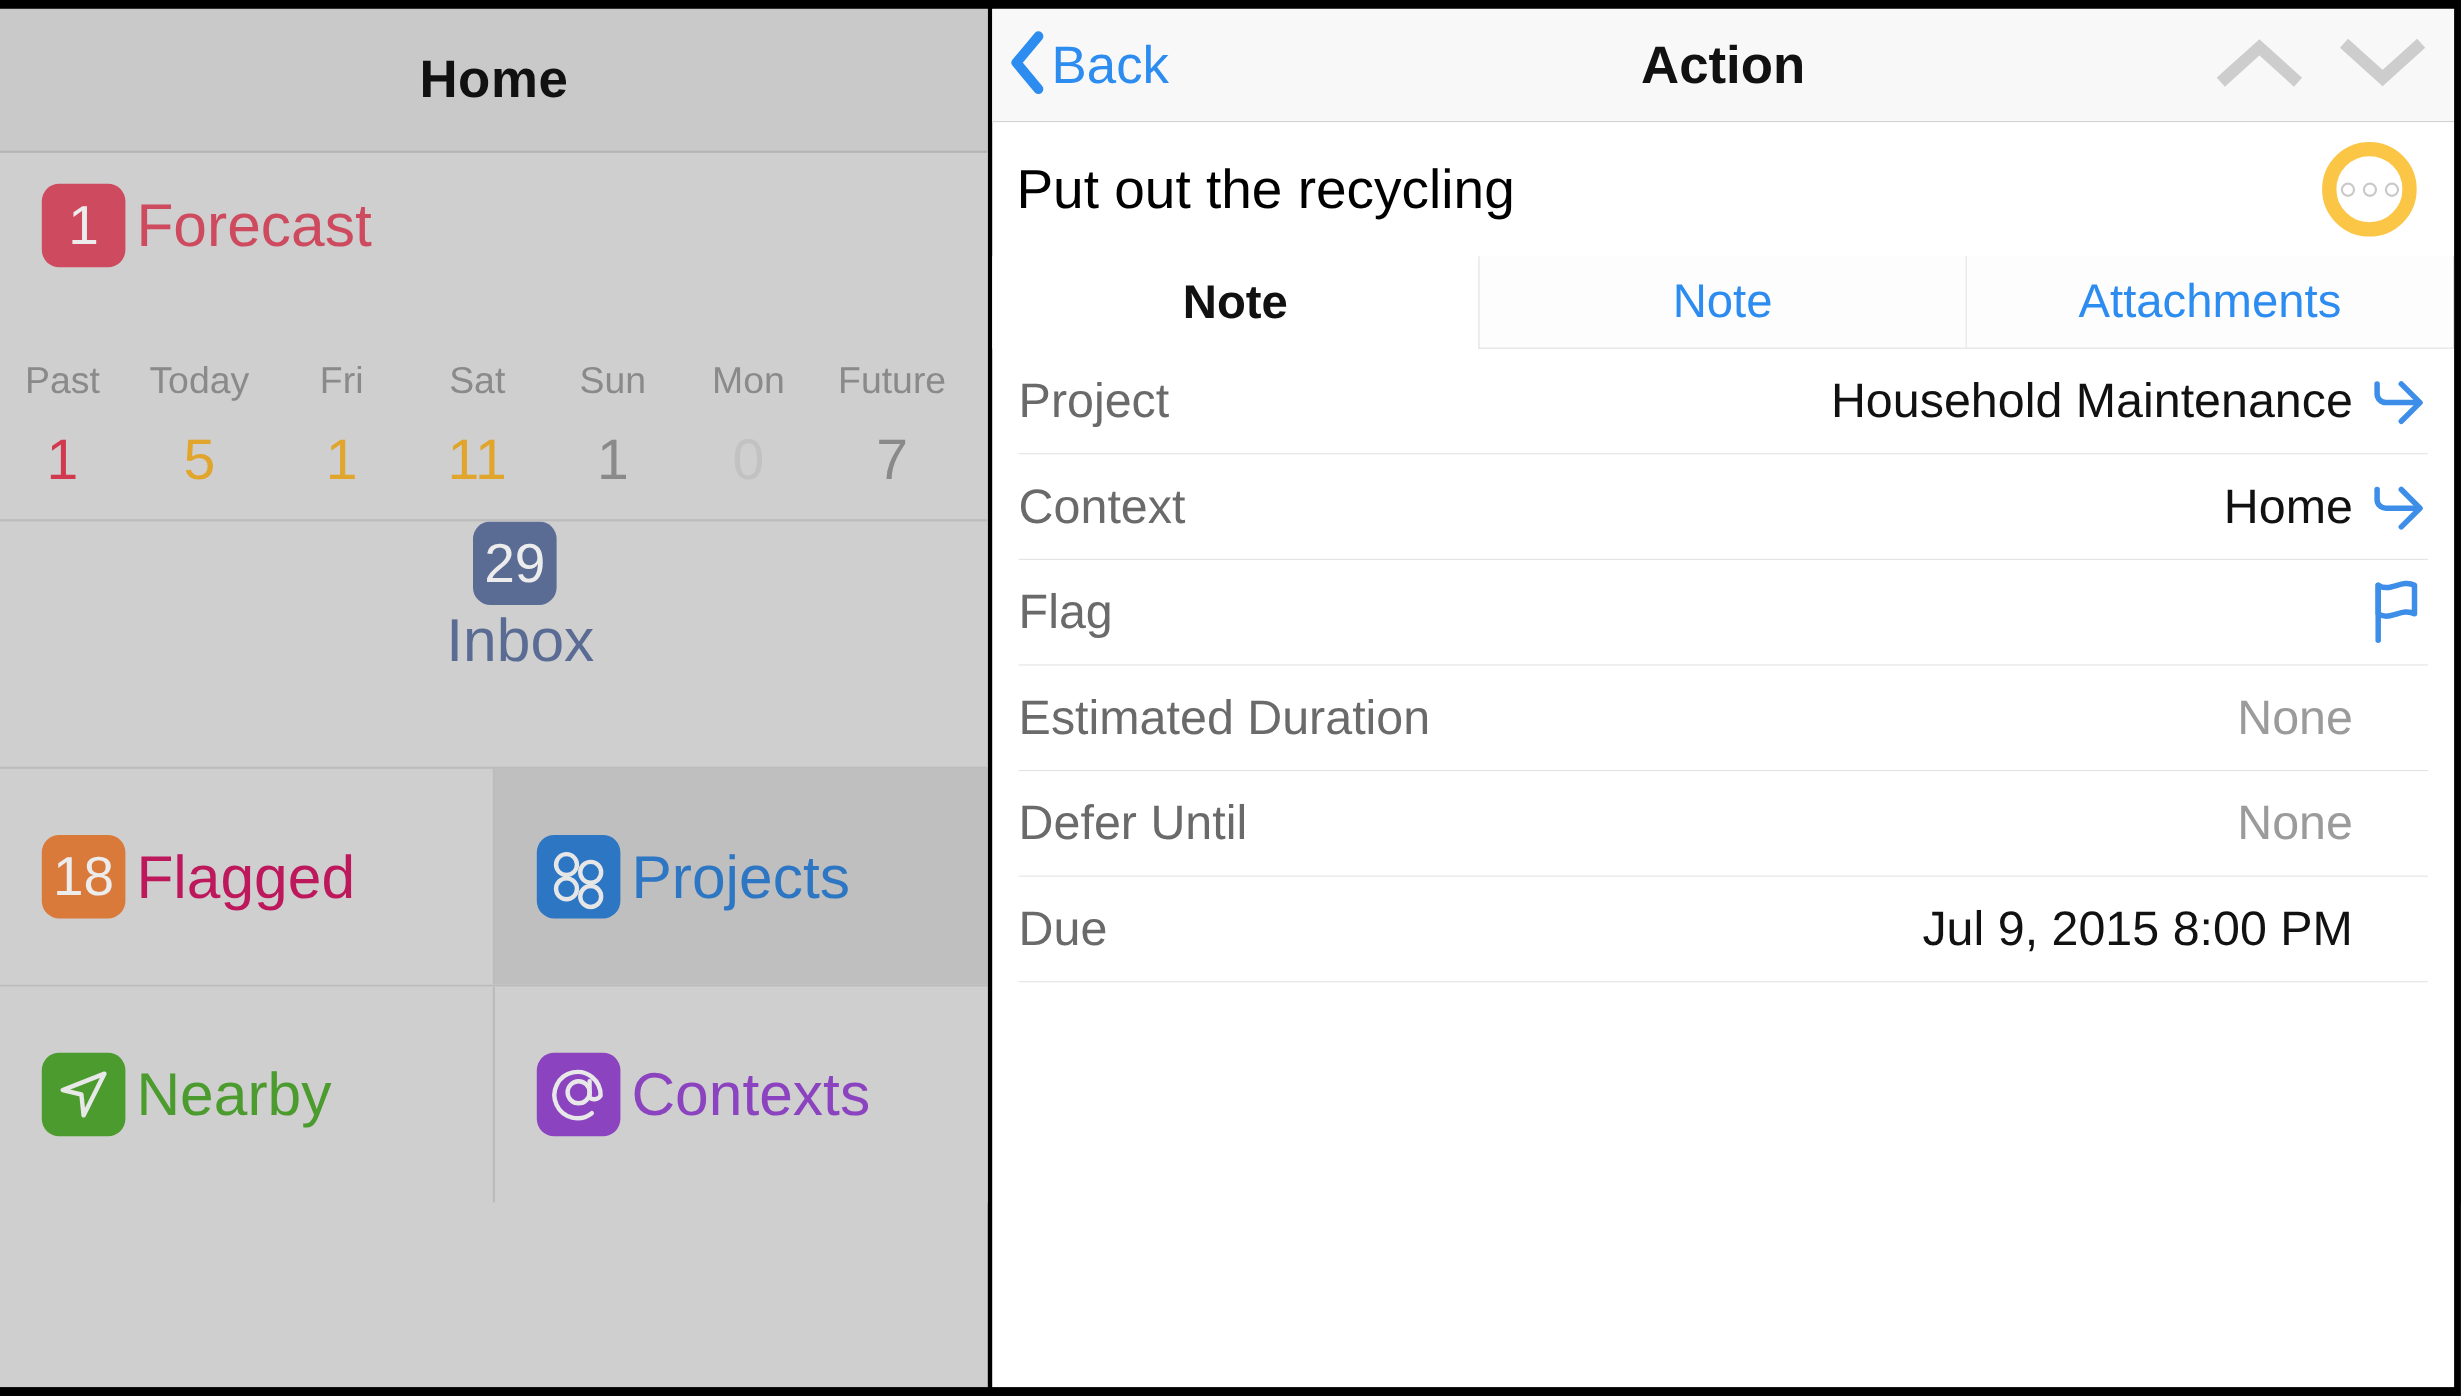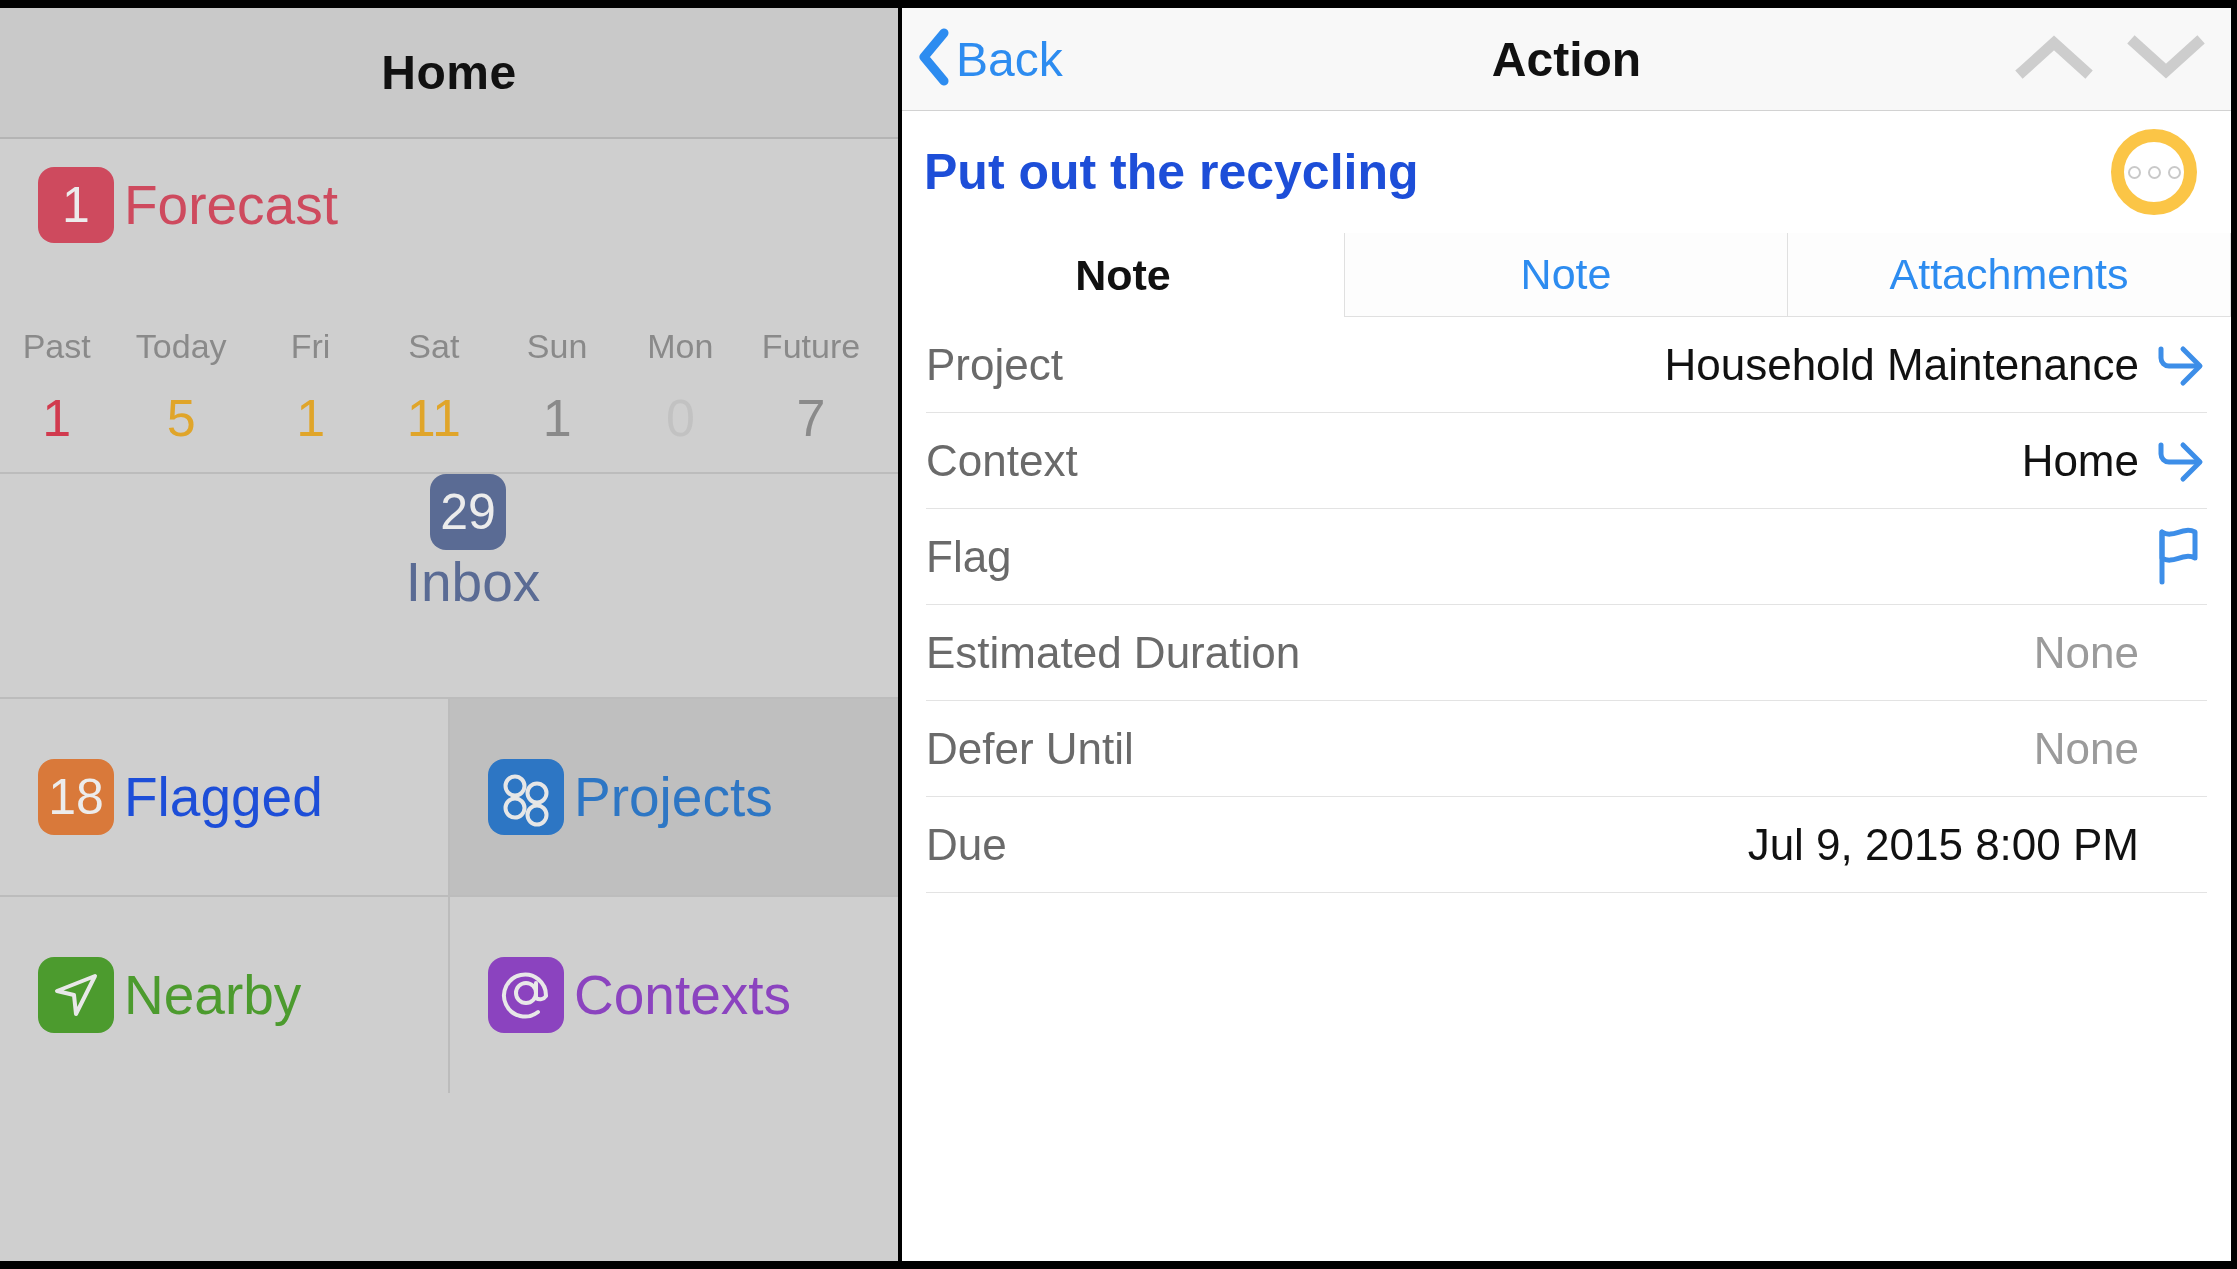--- a/index.html
+++ b/index.html
@@ -211,22 +211,22 @@
   .task-title-row {
     height: 122px;
     display: flex;
     align-items: center;
     padding: 0 34px 0 22px;
     box-sizing: border-box;
   }
   .task-title {
     flex: 1 1 auto;
     font-size: 50px;
-    font-weight: bold;
-    color: #1d4ed8;
+    font-weight: normal;
+    color: #000000;
   }
   .status-circle {
     width: 86px;
     height: 86px;
     border-radius: 50%;
     border: 13px solid #fbc546;
     box-sizing: border-box;
     display: flex;
     align-items: center;
     justify-content: center;
@@ -376,21 +376,21 @@
         <span>29</span>
       </span>
       <span class="sb-label" id="inbox-label" style="color: rgb(90, 107, 148);">Inbox</span>
     </div>
 
     <div class="grid-row">
       <div class="grid-cell">
         <span class="badge" id="flagged-badge" style="background: rgb(217, 121, 58);">
           <span>18</span>
         </span>
-        <span class="sb-label" id="flagged-label" style="color: #1d4ed8;">Flagged</span>
+        <span class="sb-label" id="flagged-label" style="color: #be185d;">Flagged</span>
       </div>
       <div class="grid-cell selected">
         <span class="icon-tile" id="projects-tile" style="background: rgb(45, 118, 196);">
           <svg width="60" height="60" viewBox="0 0 60 60" aria-hidden="true">
             <circle cx="19" cy="19" r="9.5" fill="none" stroke="#e6e6e6" stroke-width="4"></circle>
             <circle cx="41" cy="26" r="9.5" fill="none" stroke="#e6e6e6" stroke-width="4"></circle>
             <circle cx="19" cy="41" r="9.5" fill="none" stroke="#e6e6e6" stroke-width="4"></circle>
             <circle cx="41" cy="48" r="9.5" fill="none" stroke="#e6e6e6" stroke-width="4"></circle>
           </svg>
         </span>

